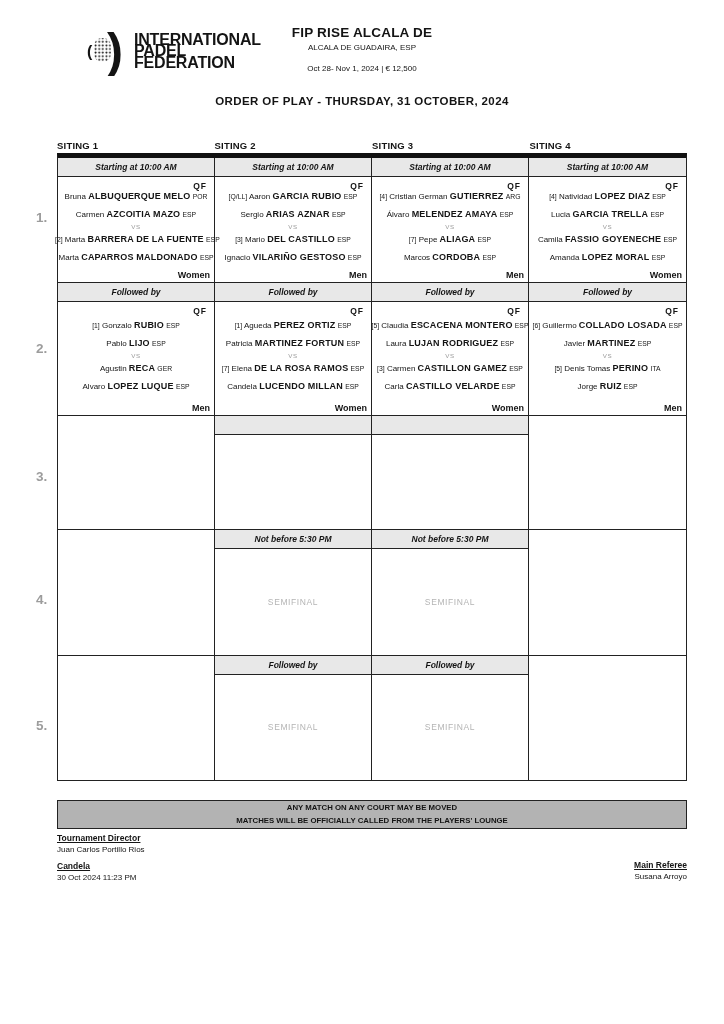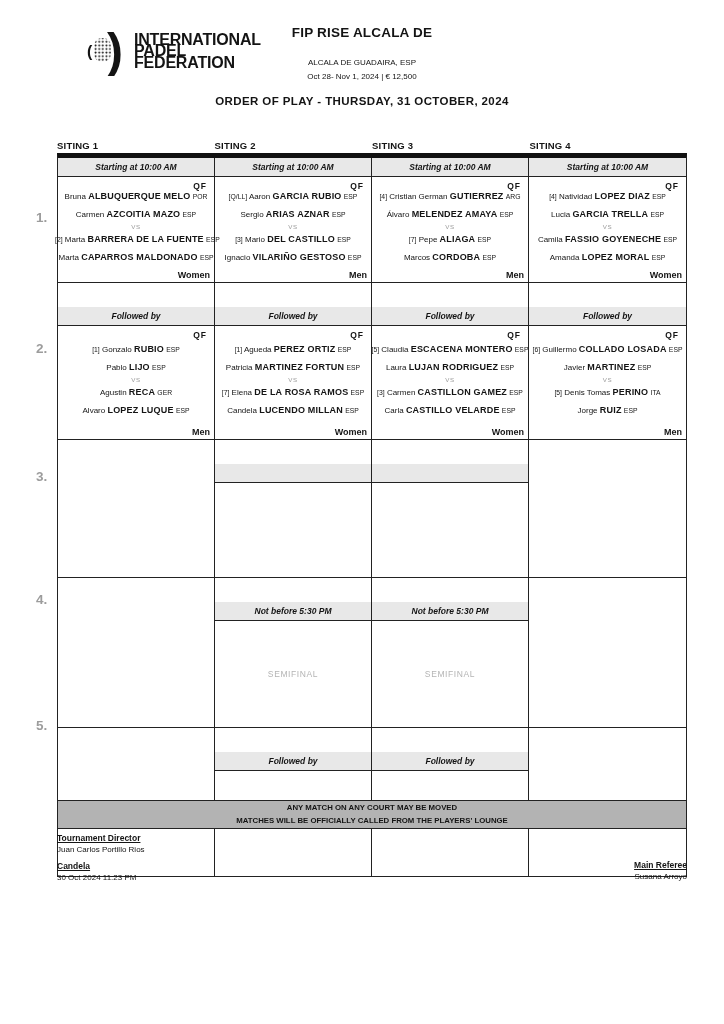--- a/index.html
+++ b/index.html
@@ -4,32 +4,32 @@
 <style>
   html,body{margin:0;padding:0;background:#fff;}
   .page{position:relative;width:724px;height:1024px;background:#ffffff;overflow:hidden;
         font-family:"Liberation Sans",sans-serif;color:#141414;}
 
   
   .logo{position:absolute;left:87px;top:26px;display:flex;align-items:center;gap:5px;}
   .logo-text{font-weight:bold;font-size:16px;line-height:11.5px;letter-spacing:-0.2px;}
   .title-block{position:absolute;left:0;right:0;top:26px;text-align:center;}
   .event-title{font-weight:bold;font-size:13.5px;line-height:14px;letter-spacing:0.2px;}
-  .event-location{font-size:8px;margin-top:18px;}
-  .event-dates{font-size:8px;margin-top:5px;}
+  .event-location{font-size:8px;margin-top:3px;}
+  .event-dates{font-size:8px;margin-top:12px;}
   .order-title{position:absolute;left:0;right:0;top:95px;text-align:center;
                font-weight:bold;font-size:11.5px;letter-spacing:0.4px;}
 
   
   .table-wrap{position:absolute;left:57px;top:140px;width:630px;}
   .titles-row{display:grid;grid-template-columns:repeat(4,1fr);height:13px;
               font-weight:bold;font-size:9.5px;text-align:left;letter-spacing:0.2px;}
   .grid{display:grid;grid-template-columns:repeat(4,1fr);
         border:1.6px solid #222;border-top:5px solid #111;}
-  .col{border-right:1.6px solid #222;display:flex;flex-direction:column;gap:24px;}
+  .col{border-right:1.6px solid #222;display:flex;flex-direction:column;}
   .col:last-child{border-right:none;}
   .block{position:relative;border-bottom:1.6px solid #222;display:flex;flex-direction:column;box-sizing:border-box;}
   .col .block:last-child{border-bottom:none;}
   .rb0{height:125px}.rb1{height:133px}.rb2{height:114px}.rb3{height:126px}.rb4{height:124px}
   .strip{flex:0 0 auto;height:17.5px;background:var(--strip-bg,#e8e8e8);border-bottom:1.4px solid #222;
          display:flex;align-items:center;justify-content:center;
          font-style:italic;font-weight:bold;font-size:8.5px;}
   .cell{position:relative;flex:1 1 auto;}
   .round{position:absolute;top:4px;right:7px;font-weight:bold;font-size:8.5px;letter-spacing:1px;}
   .category{position:absolute;bottom:2px;right:4px;font-weight:bold;font-size:9px;}

